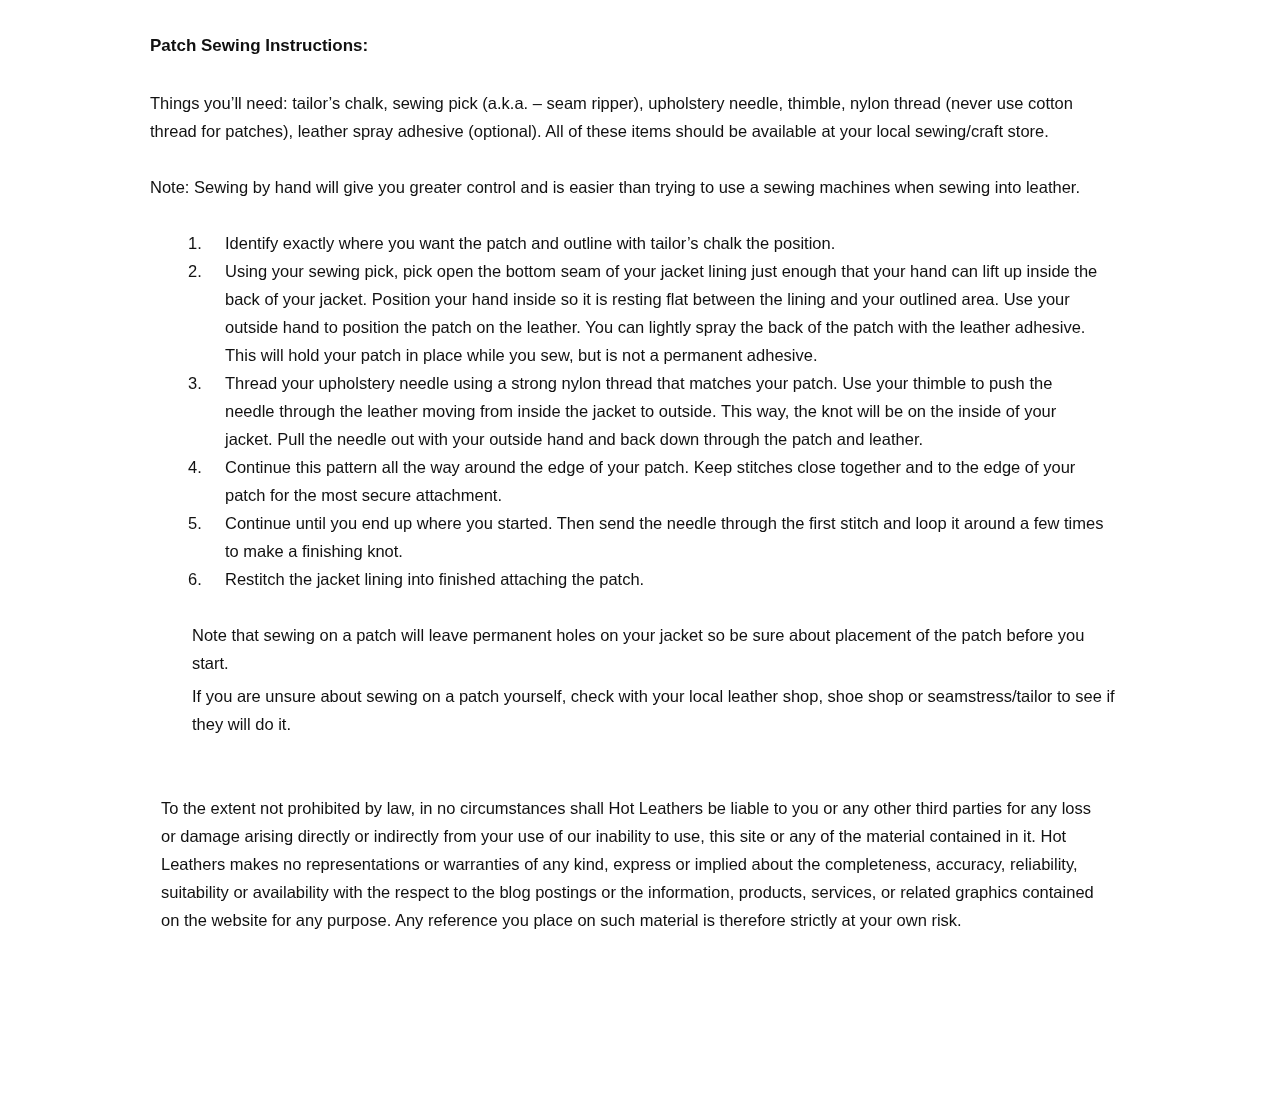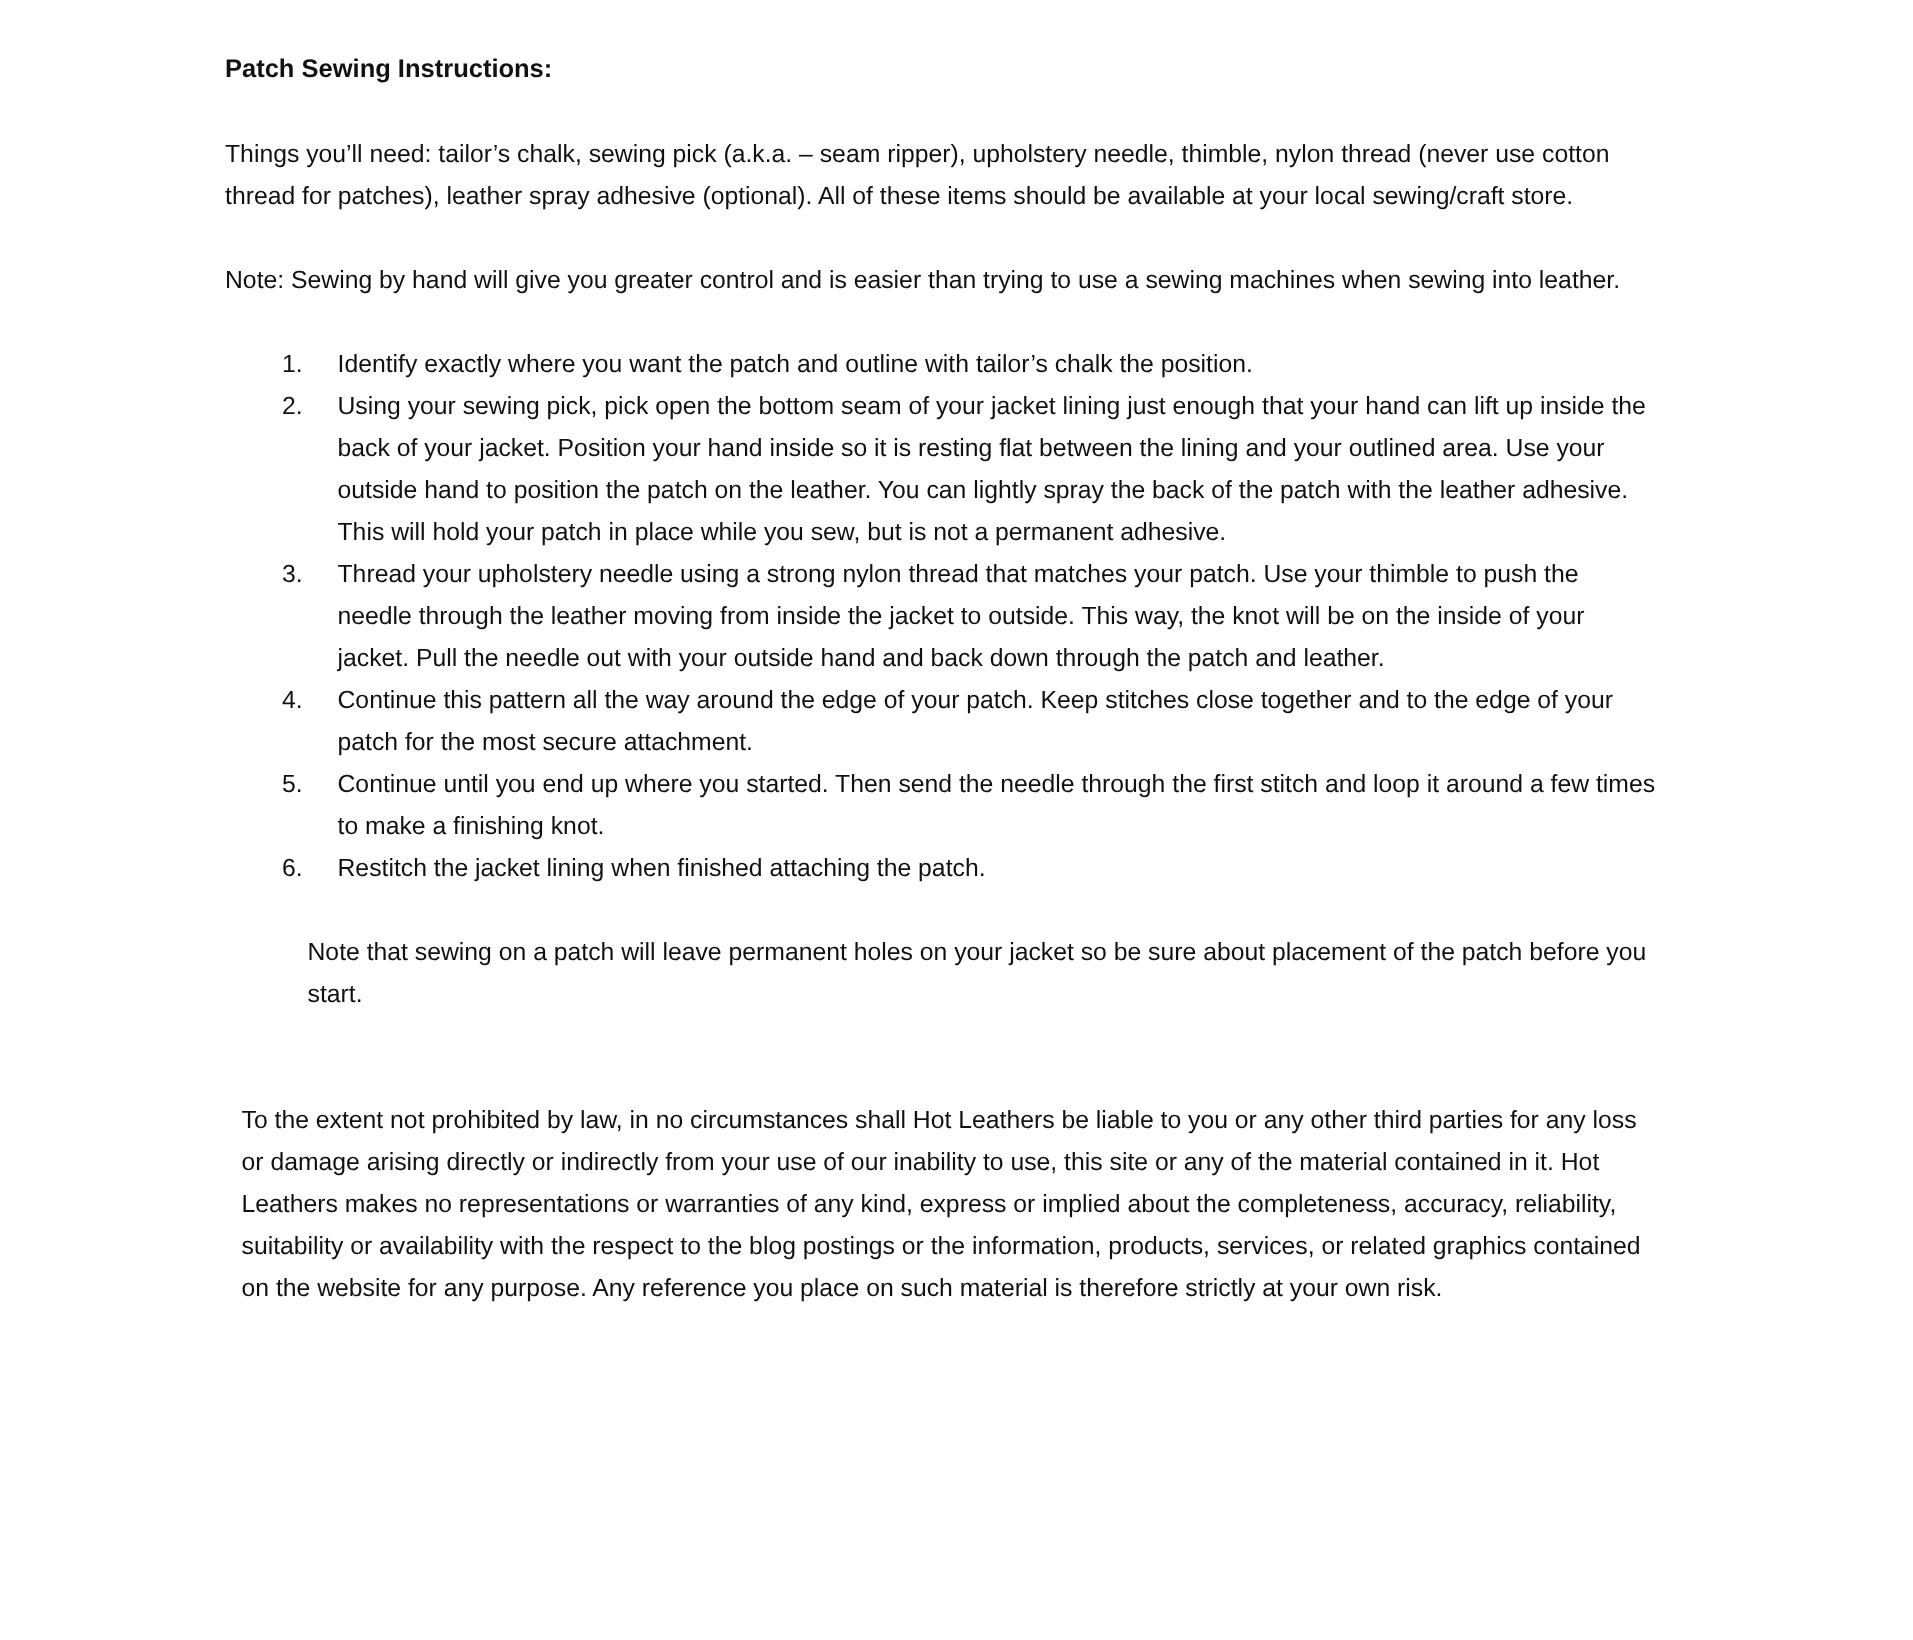--- a/index.html
+++ b/index.html
@@ -49,21 +49,21 @@
     content: counter(step) ".";
     position: absolute;
     left: 38px;
     top: 0;
   }
   .notes-block {
     margin: 0 0 56px 0;
     padding-left: 37px;
   }
   .notes-block .para {
-    margin: 18px;
+    margin: 5px;
   }
   .disclaimer {
     margin: 11px;
   }
 </style>
 </head>
 <body>
 
 <div class="page">
 
@@ -72,22 +72,23 @@
   <p class="para">Things you’ll need: tailor’s chalk, sewing pick (a.k.a. – seam ripper), upholstery needle, thimble, nylon thread (never use cotton thread for patches), leather spray adhesive (optional). All of these items should be available at your local sewing/craft store.</p>
 
   <p class="para">Note: Sewing by hand will give you greater control and is easier than trying to use a sewing machines when sewing into leather.</p>
 
   <ol class="steps">
     <li>Identify exactly where you want the patch and outline with tailor’s chalk the position.</li>
     <li>Using your sewing pick, pick open the bottom seam of your jacket lining just enough that your hand can lift up inside the back of your jacket. Position your hand inside so it is resting flat between the lining and your outlined area. Use your outside hand to position the patch on the leather. You can lightly spray the back of the patch with the leather adhesive. This will hold your patch in place while you sew, but is not a permanent adhesive.</li>
     <li>Thread your upholstery needle using a strong nylon thread that matches your patch. Use your thimble to push the needle through the leather moving from inside the jacket to outside. This way, the knot will be on the inside of your jacket. Pull the needle out with your outside hand and back down through the patch and leather.</li>
     <li>Continue this pattern all the way around  the edge of your patch. Keep stitches close together and to the edge of your patch for the most secure attachment.</li>
     <li>Continue until you end up where you started. Then send the needle through the first stitch and loop it around a few times to make a finishing knot.</li>
-    <li>Restitch the jacket lining when finished attaching the patch.</li>
+    <li>Restitch the jacket lining into finished attaching the patch.</li>
   </ol>
 
   <div class="notes-block">
     <p class="para">Note that sewing on a patch will leave permanent holes on your jacket so be sure about placement of the patch before you start.</p>
+    <p class="para">If you are unsure about sewing on a patch yourself, check with your local leather shop, shoe shop or seamstress/tailor to see if they will do it.</p>
   </div>
 
   <p class="para disclaimer">To the extent not prohibited by law, in no circumstances shall Hot Leathers be liable to you or any other third parties for any loss or damage arising directly or indirectly from your use of our inability to use, this site or any of the material contained in it. Hot Leathers makes no representations or warranties of any kind, express or implied about the completeness, accuracy, reliability, suitability or availability with the respect to the blog postings or the information, products, services, or related graphics contained on the website for any purpose. Any reference you place on such material is therefore strictly at your own risk.</p>
 
 </div>
 
 </body></html>

